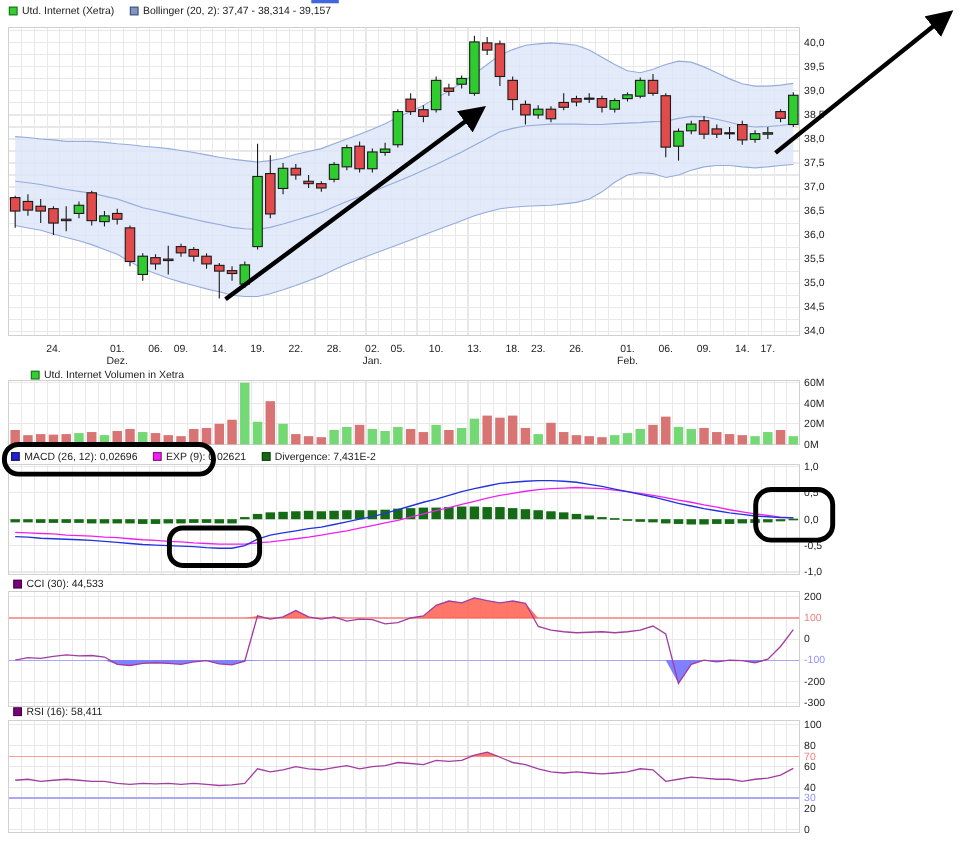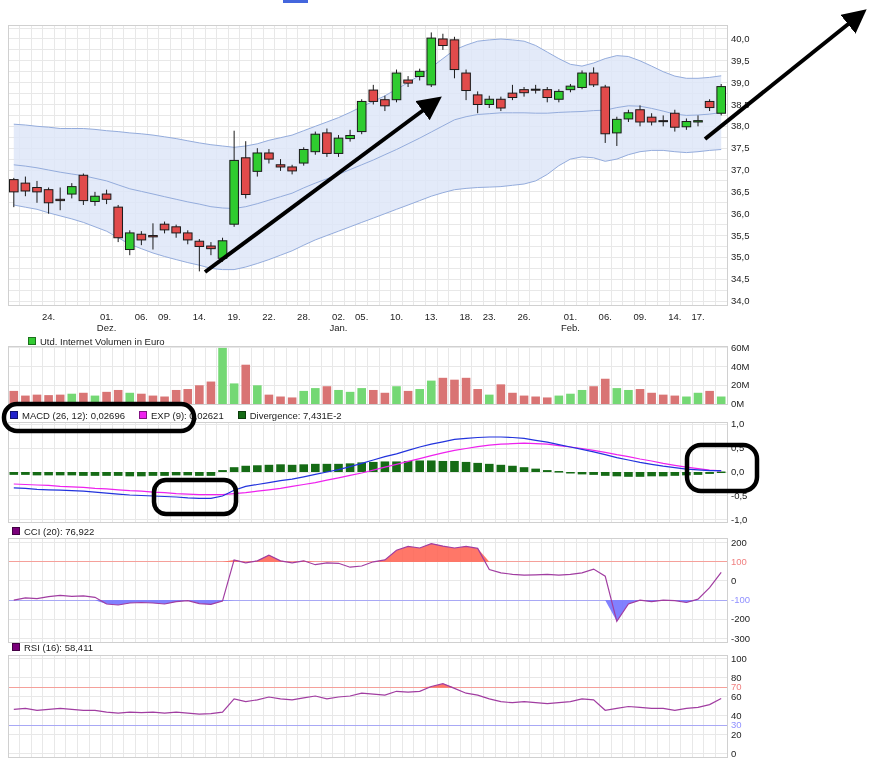--- a/index.html
+++ b/index.html
@@ -12,25 +12,35 @@
   .sq{display:inline-block;width:8px;height:8px;border:1px solid rgba(0,0,0,.45);box-sizing:border-box;}
   #anno{z-index:9;pointer-events:none;}
   #topbar{position:absolute;height:3px;z-index:6;}
 </style>
 </head>
 <body>
 
 <div id="stage">
   <div id="topbar" style="left: 283px; top: 0px; width: 25px; background: rgb(68, 102, 221);"></div>
 
+  <div class="legend" style="top:4px;left:8px;">
+    <span class="li">
+        <i class="sq" style="background: rgb(51, 204, 51);"></i>
+        <span>Utd. Internet (Xetra)</span>
+      </span>
+    <span class="li">
+        <i class="sq" style="background: rgb(124, 150, 200);"></i>
+        <span>Bollinger (20, 2): 37,47 - 38,314 - 39,157</span>
+      </span>
+  </div>
 
   <div class="legend" style="top:335px;left:28px;">
     <span class="li">
         <i class="sq" style="background: rgb(51, 204, 51);"></i>
-        <span>Utd. Internet Volumen in Euro</span>
+        <span>Utd. Internet Volumen in Xetra</span>
       </span>
   </div>
 
   <div class="legend" style="top:409px;left:10px;">
     <span class="li">
         <i class="sq" style="background: rgb(34, 34, 204);"></i>
         <span>MACD (26, 12): 0,02696</span>
       </span>
     <span class="li">
         <i class="sq" style="background: rgb(238, 34, 238);"></i>
@@ -38,21 +48,21 @@
       </span>
     <span class="li">
         <i class="sq" style="background: rgb(21, 107, 21);"></i>
         <span>Divergence: 7,431E-2</span>
       </span>
   </div>
 
   <div class="legend" style="top:525px;left:12px;">
     <span class="li">
         <i class="sq" style="background: rgb(122, 0, 122);"></i>
-        <span>CCI (20): 76,922</span>
+        <span>CCI (30): 44,533</span>
       </span>
   </div>
 
   <div class="legend" style="top:641px;left:12px;">
     <span class="li">
         <i class="sq" style="background: rgb(122, 0, 122);"></i>
         <span>RSI (16): 58,411</span>
       </span>
   </div>
 

